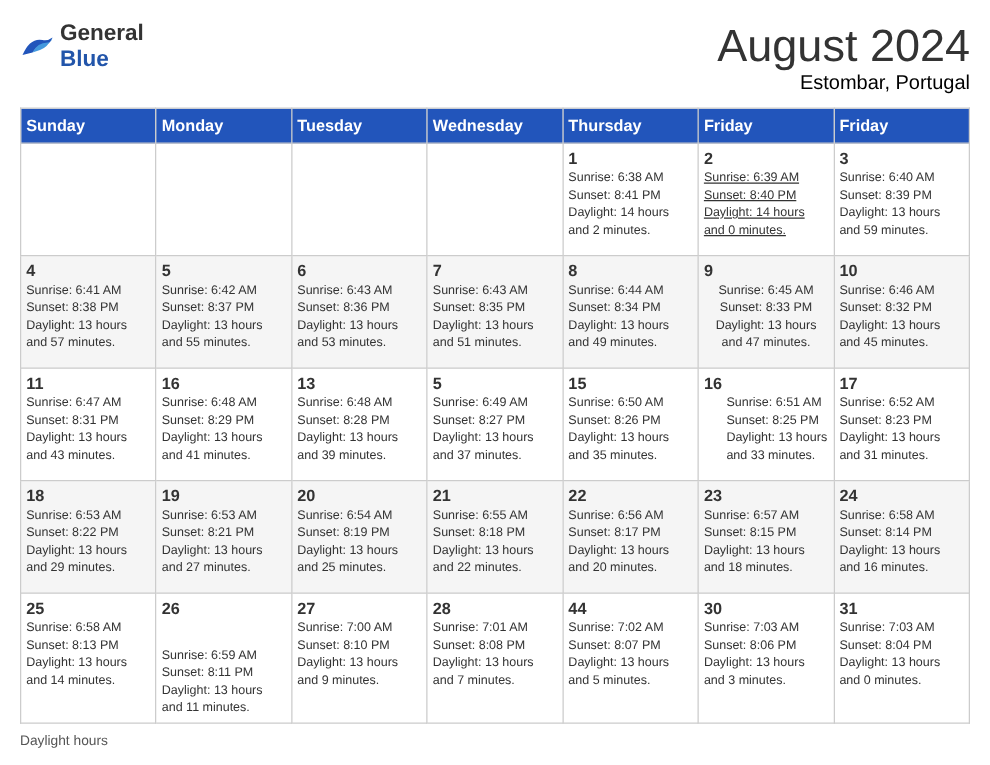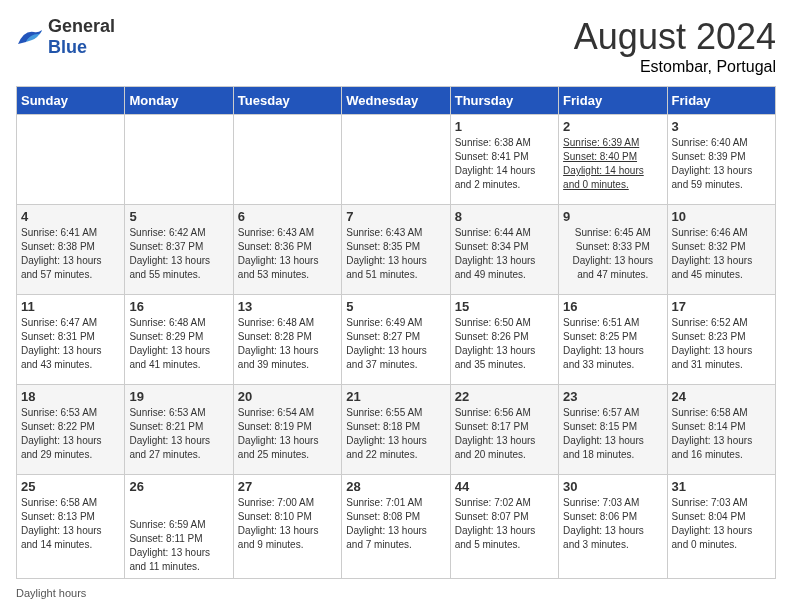--- a/index.html
+++ b/index.html
@@ -230,21 +230,21 @@
         </td>
         <td>
           <span class="day-number">15</span>
           <div class="day-info" style="white-space: pre-line;">Sunrise: 6:50 AM
 Sunset: 8:26 PM
 Daylight: 13 hours
 and 35 minutes.</div>
         </td>
         <td>
           <span class="day-number">16</span>
-          <div class="day-info" style="white-space: pre-line;">Sunrise: 6:51 AM
+          <div class="day-info" style="white-space: pre-line; margin-left: 18px;">Sunrise: 6:51 AM
 Sunset: 8:25 PM
 Daylight: 13 hours
 and 33 minutes.</div>
         </td>
         <td>
           <span class="day-number">17</span>
           <div class="day-info" style="white-space: pre-line;">Sunrise: 6:52 AM
 Sunset: 8:23 PM
 Daylight: 13 hours
 and 31 minutes.</div>

